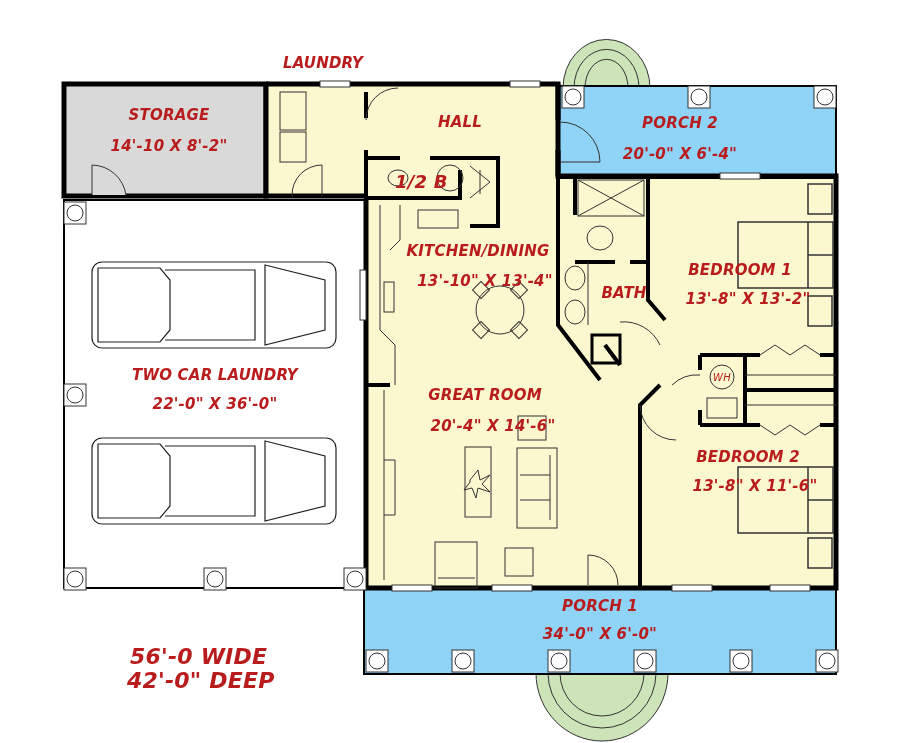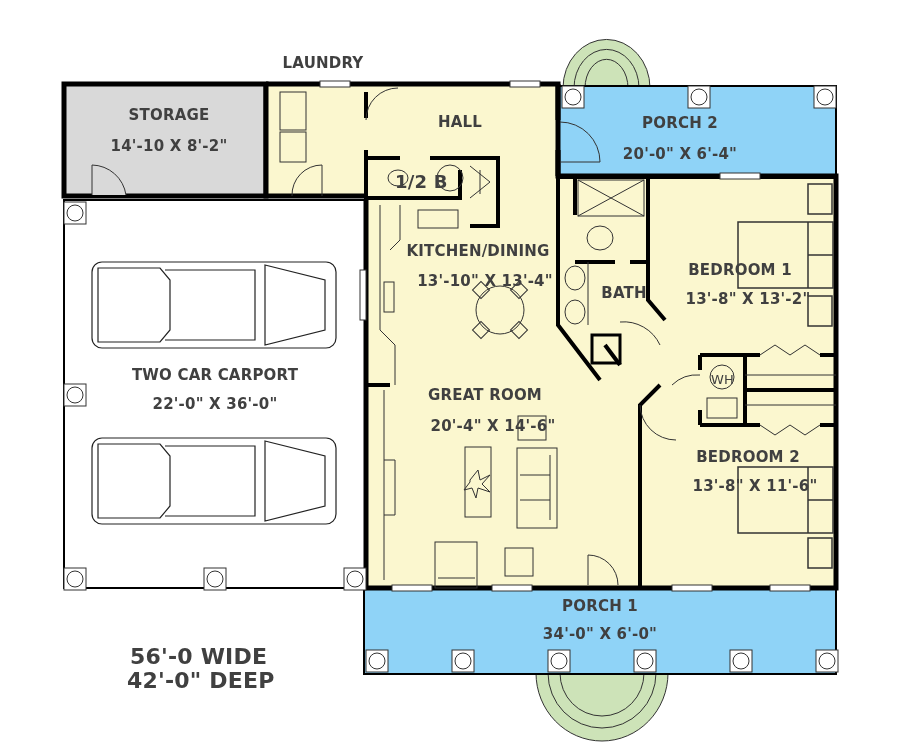--- a/index.html
+++ b/index.html
@@ -1,18 +1,18 @@
 <!DOCTYPE html>
 <html><head>
 <meta charset="utf-8">
 <style>
   html,body{margin:0;padding:0;background:#ffffff;}
   body{width:900px;height:743px;position:relative;overflow:hidden;font-family:"DejaVu Sans","Liberation Sans",sans-serif;}
   svg{position:absolute;left:0;top:0;}
-  .lbl{position:absolute;font-family:"DejaVu Sans","Liberation Sans",sans-serif;font-weight:bold;color:#404040;text-align:center;white-space:nowrap;letter-spacing:0.2px;}
+  .lbl{position:absolute;font-family:"DejaVu Sans","Liberation Sans",sans-serif;font-weight:bold;color:#b91c1c;text-align:center;white-space:nowrap;letter-spacing:0.2px;font-style:italic;}
   .name{font-size:15px;}
   .dim{font-size:15px;}
   .big{font-size:22px;text-align:left;}
   .small{font-size:18px;}
 </style>
 </head>
 <body>
 
 <svg width="900" height="743" viewBox="0 0 900 743">
 
@@ -229,28 +229,28 @@
 <div class="lbl dim" style="left:600px;top:145px;width:160px;">20'-0" X 6'-4"</div>
 
 <div class="lbl name" style="left:398px;top:242px;width:160px;">KITCHEN/DINING</div>
 <div class="lbl dim" style="left:400px;top:272px;width:170px;">13'-10" X 13'-4"</div>
 
 <div class="lbl name" style="left:562px;top:284px;width:50px;margin-left:37px;">BATH</div>
 
 <div class="lbl name" style="left:680px;top:261px;width:120px;">BEDROOM 1</div>
 <div class="lbl dim" style="left:673px;top:290px;width:150px;">13'-8" X 13'-2"</div>
 
-<div class="lbl name" style="left:120px;top:366px;width:190px;">TWO CAR CARPORT</div>
+<div class="lbl name" style="left:120px;top:366px;width:190px;">TWO CAR LAUNDRY</div>
 <div class="lbl dim" style="left:135px;top:395px;width:160px;">22'-0" X 36'-0"</div>
 
 <div class="lbl name" style="left:420px;top:386px;width:130px;">GREAT ROOM</div>
 <div class="lbl dim" style="left:418px;top:417px;width:150px;">20'-4" X 14'-6"</div>
 
 <div class="lbl name" style="left:688px;top:448px;width:120px;">BEDROOM 2</div>
 <div class="lbl dim" style="left:680px;top:477px;width:150px;">13'-8" X 11'-6"</div>
 
-<div class="lbl" style="left:711px;top:372px;width:22px;font-size:13px;font-weight:normal;">WH</div>
+<div class="lbl" style="left:711px;top:372px;width:22px;font-size:10px;font-weight:normal;">WH</div>
 
 <div class="lbl name" style="left:540px;top:597px;width:120px;">PORCH 1</div>
 <div class="lbl dim" style="left:525px;top:625px;width:150px;">34'-0" X 6'-0"</div>
 
 <div class="lbl big" style="left:130px;top:644px;">56'-0 WIDE</div>
 <div class="lbl big" style="left:127px;top:668px;">42'-0" DEEP</div>
 
 </body></html>

